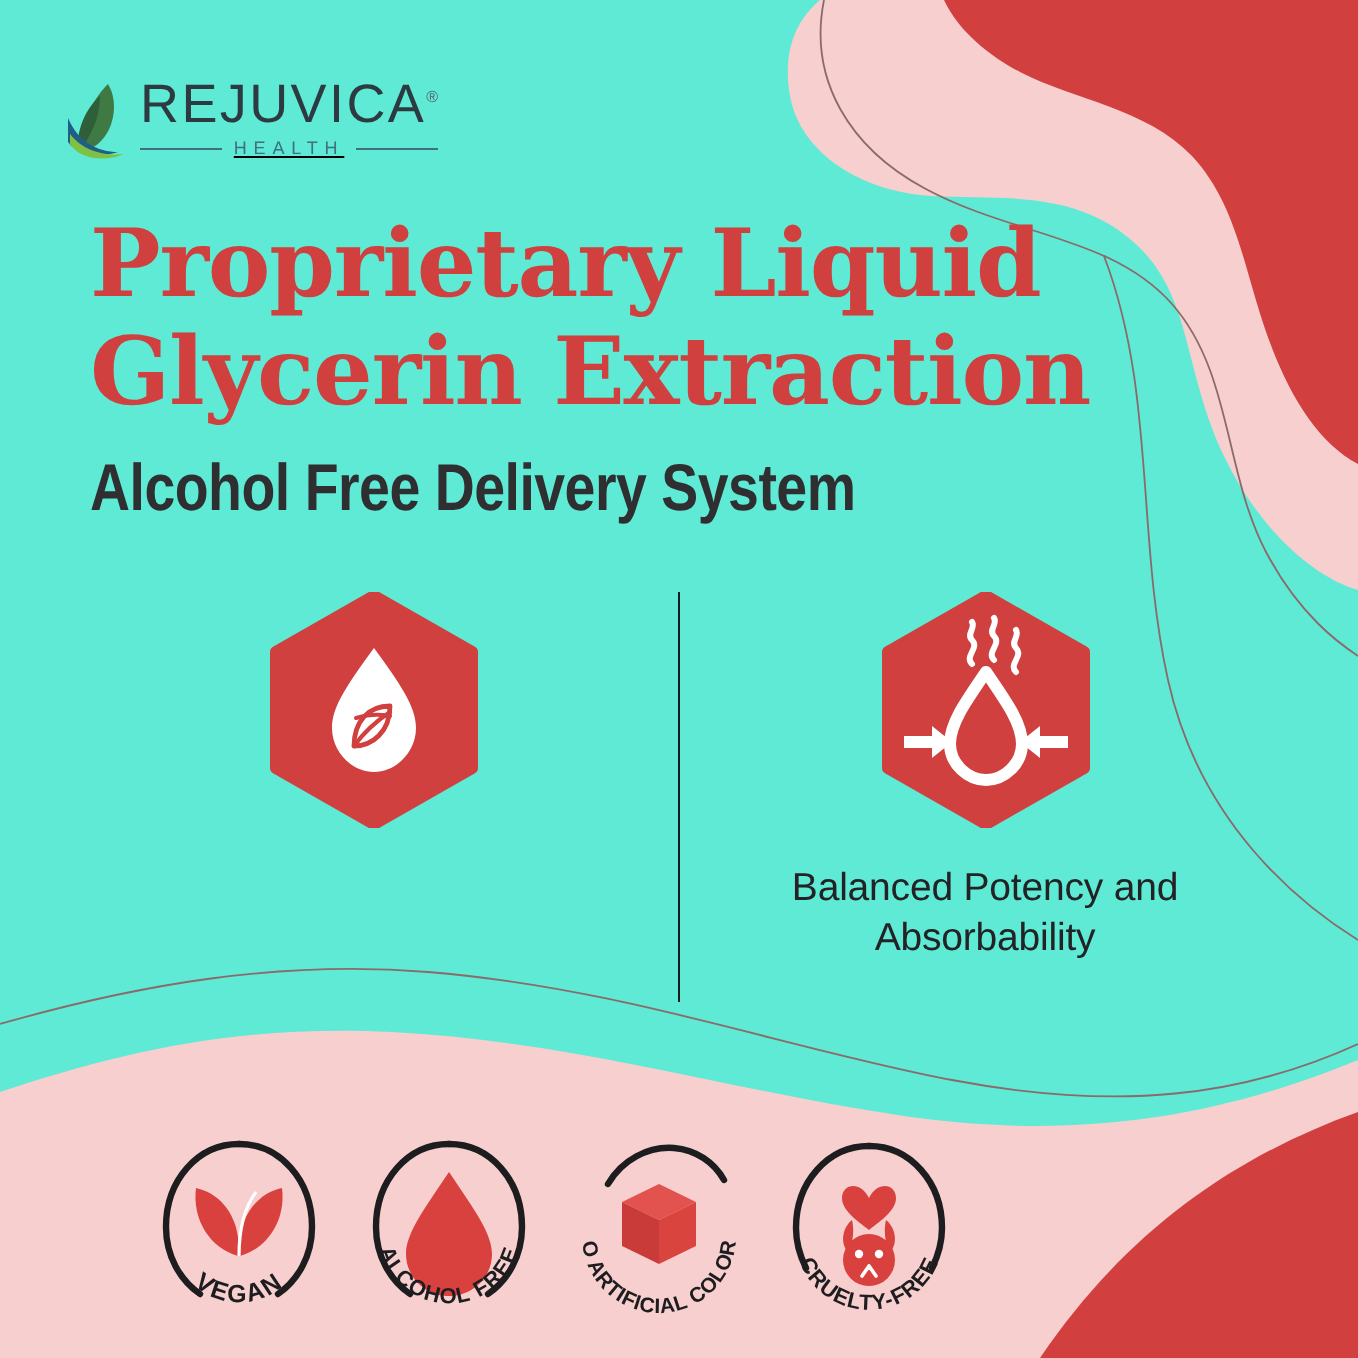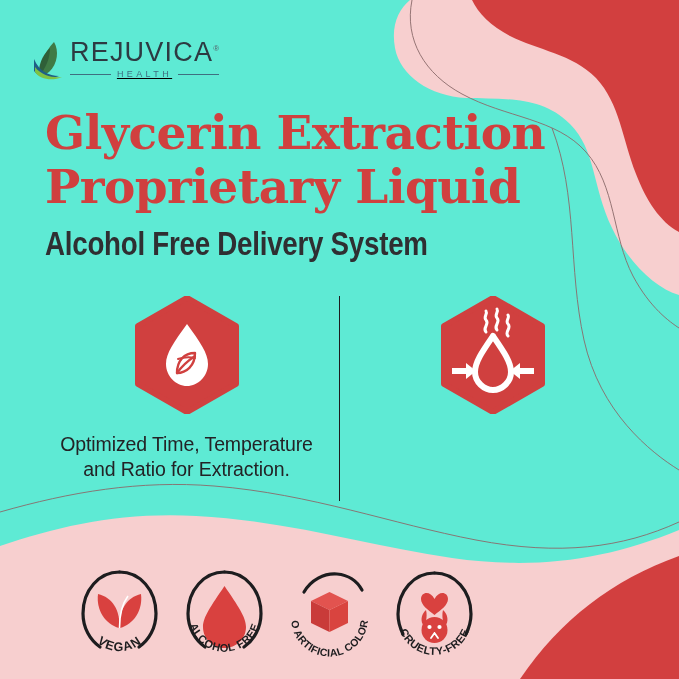--- a/index.html
+++ b/index.html
@@ -205,57 +205,57 @@
       </div>
       <div id="logo-sub-row">
         <span class="logo-rule"></span>
         <span id="logo-sub">HEALTH</span>
         <span class="logo-rule"></span>
       </div>
     </div>
   </div>
 
   <div id="headline">
+    <div class="headline-line">Proprietary Liquid</div>
     <div class="headline-line">Glycerin Extraction</div>
-    <div class="headline-line">Proprietary Liquid</div>
   </div>
 
   <div id="subhead">Alcohol Free Delivery System</div>
 
   <div id="features">
 
     <div class="feature-col" id="feature-col-left">
       <svg class="feature-icon" viewBox="0 0 110 118" xmlns="http://www.w3.org/2000/svg">
         <path d="M55,2 L104,30 L104,88 L55,116 L6,88 L6,30 Z" fill="#d0403f" stroke="#d0403f" stroke-width="6" stroke-linejoin="round"></path>
         <path d="M55,28 C68,46 76,57 76,68 C76,80 66,90 55,90 C44,90 34,80 34,68
                  C34,57 42,46 55,28 Z" fill="#ffffff"></path>
         <path d="M63,57 C63,70 54,77 45,77 C45,65 52,57 63,57 Z" fill="none" stroke="#d0403f" stroke-width="2.4" stroke-linejoin="round"></path>
         <path d="M45,77 C50,70 57,64 63,60" fill="none" stroke="#d0403f" stroke-width="2.2" stroke-linecap="round"></path>
         <path d="M46,63 C52,61 58,61 63,62" fill="none" stroke="#d0403f" stroke-width="2" stroke-linecap="round"></path>
       </svg>
-      <div class="feature-caption">Optimized Time, Temperature and Ratio for Extraction.</div>
     </div>
 
     <div id="feature-divider"></div>
 
     <div class="feature-col" id="feature-col-right">
       <svg class="feature-icon" viewBox="0 0 110 118" xmlns="http://www.w3.org/2000/svg">
         <path d="M55,2 L104,30 L104,88 L55,116 L6,88 L6,30 Z" fill="#d0403f" stroke="#d0403f" stroke-width="6" stroke-linejoin="round"></path>
 
         <path d="M55,40 C66,56 73,66 73,76 C73,86 64,94 55,94 C46,94 37,86 37,76
                  C37,66 44,56 55,40 Z" fill="none" stroke="#ffffff" stroke-width="6" stroke-linejoin="round"></path>
 
         <path d="M48,36 C44,32 52,28 48,24 C45,21 50,18 48,15" fill="none" stroke="#ffffff" stroke-width="3" stroke-linecap="round"></path>
         <path d="M59,34 C55,30 63,26 59,22 C56,19 61,16 59,13" fill="none" stroke="#ffffff" stroke-width="3" stroke-linecap="round"></path>
         <path d="M70,40 C66,36 74,32 70,28 C67,25 72,22 70,19" fill="none" stroke="#ffffff" stroke-width="3" stroke-linecap="round"></path>
 
         <path d="M14,72 L28,72 L28,67 L38,75 L28,83 L28,78 L14,78 Z" fill="#ffffff"></path>
 
         <path d="M96,72 L82,72 L82,67 L72,75 L82,83 L82,78 L96,78 Z" fill="#ffffff"></path>
       </svg>
+      <div class="feature-caption">Balanced Potency and Absorbability</div>
     </div>
   </div>
 
   <div id="badges">
 
     <svg class="badge" viewBox="0 0 95 95" xmlns="http://www.w3.org/2000/svg">
       <path d="M47.5,6 C68,6 84,24 84,47.5 C84,62 77,74 67,81" fill="none" stroke="#1d1d1f" stroke-width="3.2" stroke-linecap="round"></path>
       <path d="M47.5,6 C27,6 11,24 11,47.5 C11,62 18,74 28,81" fill="none" stroke="#1d1d1f" stroke-width="3.2" stroke-linecap="round"></path>
       <path d="M47,62 C33,58 24,44 26,28 C40,31 49,45 47,62 Z" fill="#d9413f"></path>
       <path d="M48,62 C62,58 71,44 69,28 C55,31 46,45 48,62 Z" fill="#d9413f"></path>

